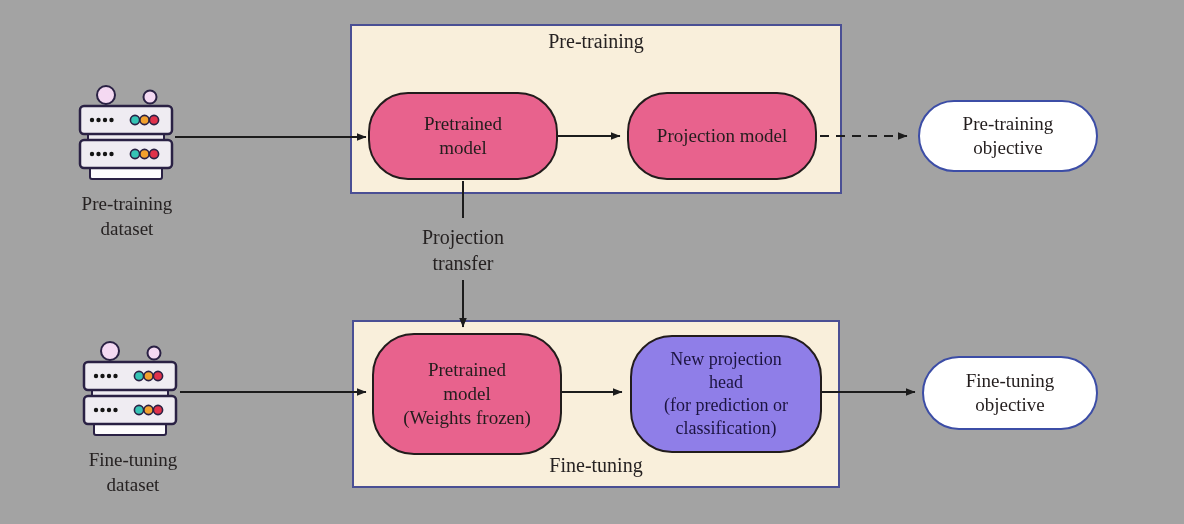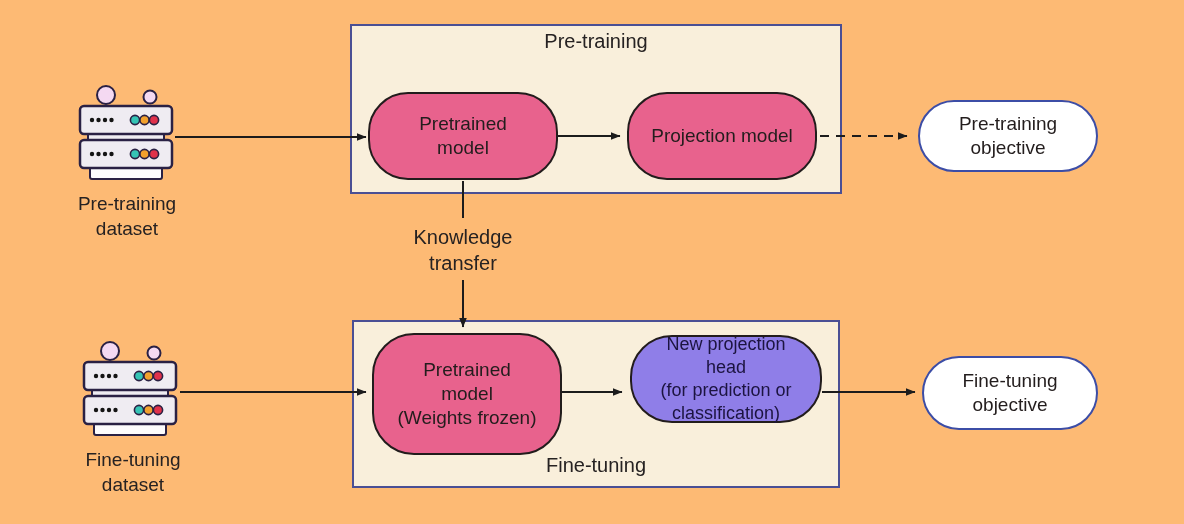--- a/index.html
+++ b/index.html
@@ -1,18 +1,18 @@
 <!DOCTYPE html>
 <html><head>
 <meta charset="utf-8">
 <style>
   html,body{margin:0;padding:0;background:#ffffff;}
   .canvas{
-    position:relative;width:1184px;height:524px;background:#fdba74;
-    font-family:Liberation Sans, sans-serif;color:#1e1b1b;overflow:hidden;
+    position:relative;width:1184px;height:524px;background:#a3a3a3;
+    font-family:Liberation Serif, serif;color:#1e1b1b;overflow:hidden;
   }
   .group-box{
     position:absolute;background:#f9efdb;border:2px solid #4a4f94;box-sizing:border-box;
   }
   .group-title{
     position:absolute;font-size:20px;text-align:center;color:#262222;white-space:pre-line;
   }
   .node{
     position:absolute;display:flex;align-items:center;justify-content:center;
     text-align:center;white-space:pre-line;box-sizing:border-box;
@@ -58,28 +58,28 @@
   </svg>
 
   <div class="node pink" style="left:368px;top:92px;width:190px;height:88px;border-radius:40px;">Pretrained
 model</div>
 
   <div class="node pink" style="left:627px;top:92px;width:190px;height:88px;border-radius:40px;">Projection model</div>
 
   <div class="node objective" style="left:918px;top:100px;width:180px;height:72px;">Pre-training
 objective</div>
 
-  <div class="label" style="left:383px;top:224px;width:160px;font-size:20px;">Knowledge
+  <div class="label" style="left:383px;top:224px;width:160px;font-size:20px;">Projection
 transfer</div>
 
   <div class="node pink" style="left:372px;top:333px;width:190px;height:122px;border-radius:42px;">Pretrained
 model
 (Weights frozen)</div>
 
-  <div class="node purple" style="left:630px;top:335px;width:192px;height:88px;border-radius:42px;font-size:18px;line-height:1.28;">New projection
+  <div class="node purple" style="left:630px;top:335px;width:192px;height:118px;border-radius:42px;font-size:18px;line-height:1.28;">New projection
 head
 (for prediction or
 classification)</div>
 
   <div class="node objective" style="left:922px;top:356px;width:176px;height:74px;">Fine-tuning
 objective</div>
 
   <div class="icon-box" style="left:74px;top:84px;width:104px;height:104px;">
     <svg width="104" height="104" viewBox="0 0 104 104">
       <circle cx="32" cy="11" r="9" fill="#f4d9f2" stroke="#2a2144" stroke-width="2"></circle>

